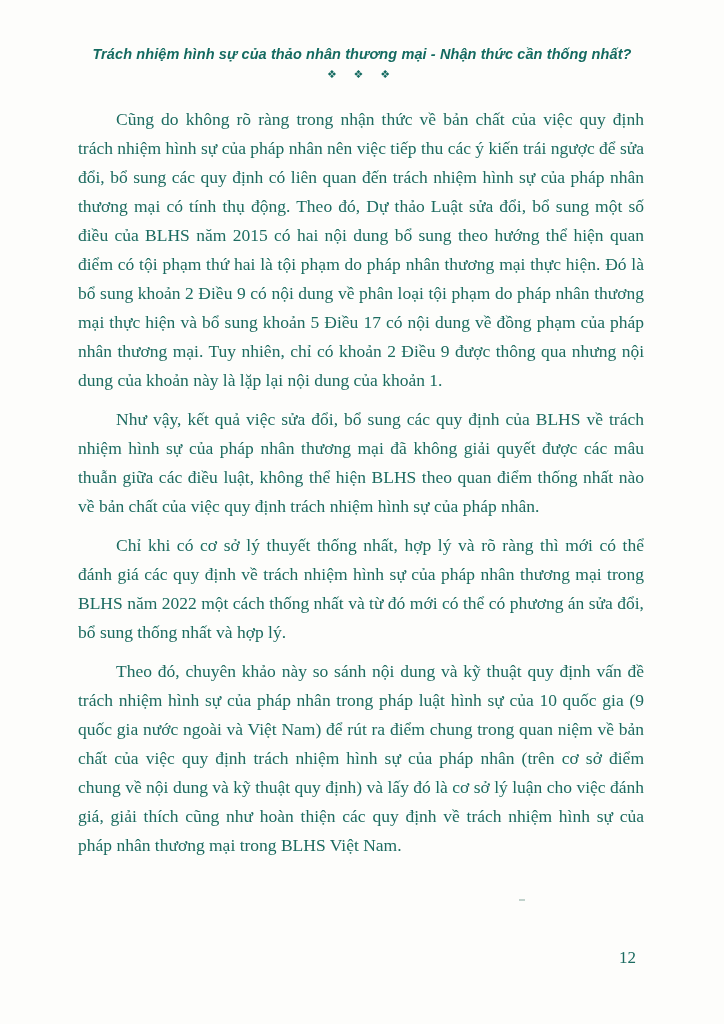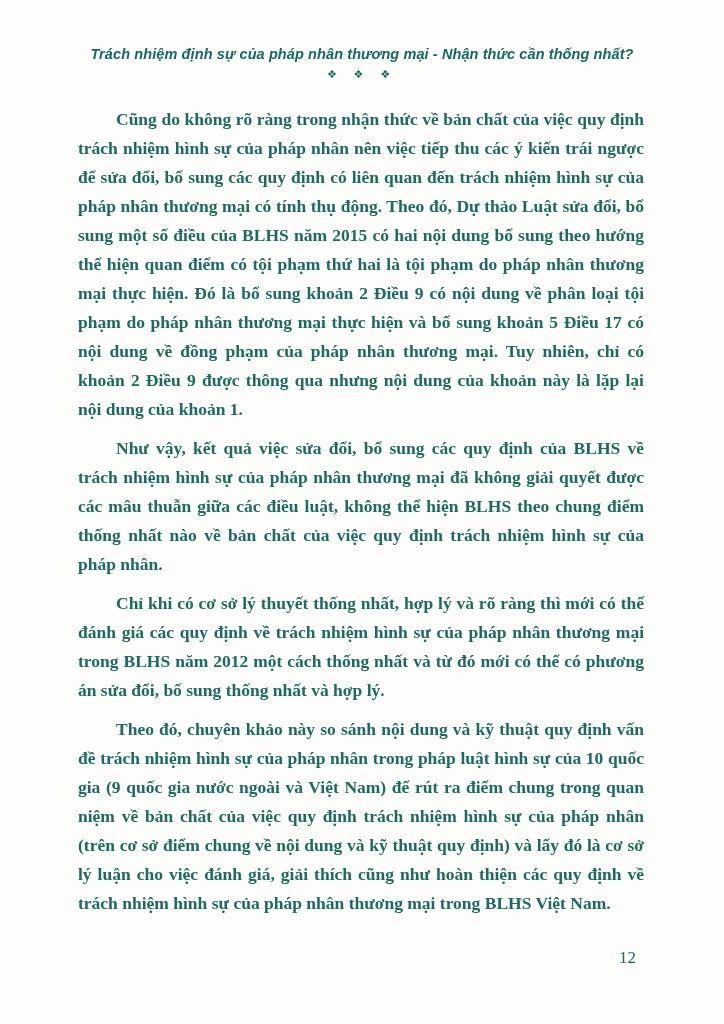--- a/index.html
+++ b/index.html
@@ -38,21 +38,20 @@
   .body-text {
     margin: 24px 80px 0 78px;
     text-align: justify;
     font-size: 17.5px;
     line-height: 29px;
     color: #1c6b60;
   }
   .body-text p {
     margin: 0 0 10px 0;
     text-indent: 38px;
-    font-weight: bold;
   }
   .page-number {
     position: absolute;
     right: 88px;
     bottom: 56px;
     font-size: 17px;
     color: #1c6b60;
   }
   .scan-mark {
     position: absolute;
@@ -62,28 +61,28 @@
     height: 2px;
     background: #9ab5ad;
     opacity: 0.6;
   }
 </style>
 </head>
 <body>
 
 <div class="page">
 
-  <div class="running-header">Trách nhiệm định sự của pháp nhân thương mại - Nhận thức cần thống nhất?</div>
+  <div class="running-header">Trách nhiệm hình sự của thảo nhân thương mại - Nhận thức cần thống nhất?</div>
 
   <div class="ornament">❖ ❖ ❖</div>
 
   <div class="body-text">
     <p>Cũng do không rõ ràng trong nhận thức về bản chất của việc quy định trách nhiệm hình sự của pháp nhân nên việc tiếp thu các ý kiến trái ngược để sửa đổi, bổ sung các quy định có liên quan đến trách nhiệm hình sự của pháp nhân thương mại có tính thụ động. Theo đó, Dự thảo Luật sửa đổi, bổ sung một số điều của BLHS năm 2015 có hai nội dung bổ sung theo hướng thể hiện quan điểm có tội phạm thứ hai là tội phạm do pháp nhân thương mại thực hiện. Đó là bổ sung khoản 2 Điều 9 có nội dung về phân loại tội phạm do pháp nhân thương mại thực hiện và bổ sung khoản 5 Điều 17 có nội dung về đồng phạm của pháp nhân thương mại. Tuy nhiên, chỉ có khoản 2 Điều 9 được thông qua nhưng nội dung của khoản này là lặp lại nội dung của khoản 1.</p>
-    <p>Như vậy, kết quả việc sửa đổi, bổ sung các quy định của BLHS về trách nhiệm hình sự của pháp nhân thương mại đã không giải quyết được các mâu thuẫn giữa các điều luật, không thể hiện BLHS theo chung điểm thống nhất nào về bản chất của việc quy định trách nhiệm hình sự của pháp nhân.</p>
-    <p>Chỉ khi có cơ sở lý thuyết thống nhất, hợp lý và rõ ràng thì mới có thể đánh giá các quy định về trách nhiệm hình sự của pháp nhân thương mại trong BLHS năm 2012 một cách thống nhất và từ đó mới có thể có phương án sửa đổi, bổ sung thống nhất và hợp lý.</p>
+    <p>Như vậy, kết quả việc sửa đổi, bổ sung các quy định của BLHS về trách nhiệm hình sự của pháp nhân thương mại đã không giải quyết được các mâu thuẫn giữa các điều luật, không thể hiện BLHS theo quan điểm thống nhất nào về bản chất của việc quy định trách nhiệm hình sự của pháp nhân.</p>
+    <p>Chỉ khi có cơ sở lý thuyết thống nhất, hợp lý và rõ ràng thì mới có thể đánh giá các quy định về trách nhiệm hình sự của pháp nhân thương mại trong BLHS năm 2022 một cách thống nhất và từ đó mới có thể có phương án sửa đổi, bổ sung thống nhất và hợp lý.</p>
     <p>Theo đó, chuyên khảo này so sánh nội dung và kỹ thuật quy định vấn đề trách nhiệm hình sự của pháp nhân trong pháp luật hình sự của 10 quốc gia (9 quốc gia nước ngoài và Việt Nam) để rút ra điểm chung trong quan niệm về bản chất của việc quy định trách nhiệm hình sự của pháp nhân (trên cơ sở điểm chung về nội dung và kỹ thuật quy định) và lấy đó là cơ sở lý luận cho việc đánh giá, giải thích cũng như hoàn thiện các quy định về trách nhiệm hình sự của pháp nhân thương mại trong BLHS Việt Nam.</p>
   </div>
 
   <div class="scan-mark"></div>
 
   <div class="page-number">12</div>
 
 </div>
 
 </body></html>

